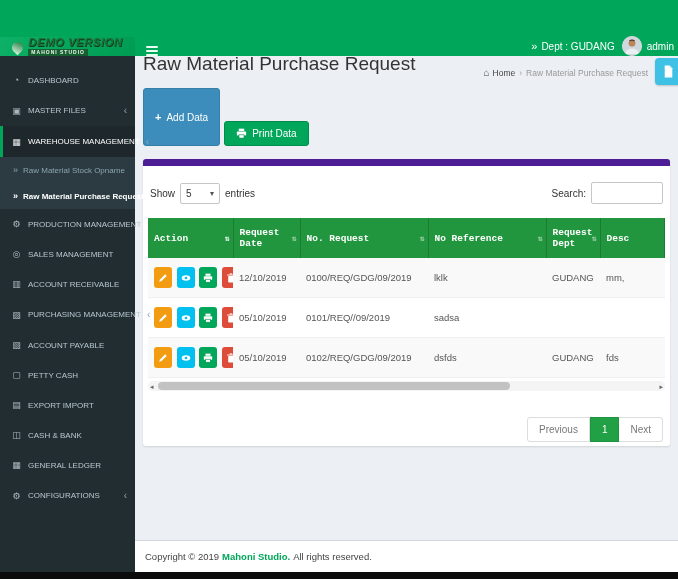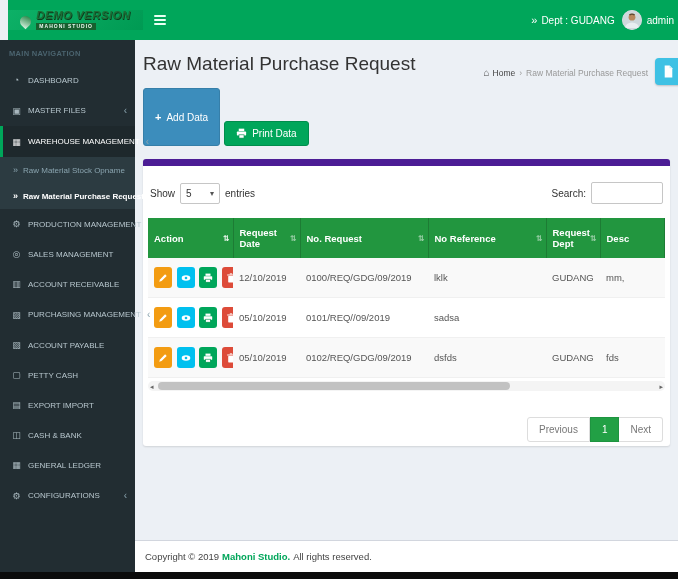--- a/index.html
+++ b/index.html
@@ -1,21 +1,21 @@
 <!DOCTYPE html>
 <html><head>
 <meta charset="utf-8">
 <style>
   * { margin:0; padding:0; box-sizing:border-box; }
   html,body { width:678px; height:579px; overflow:hidden; }
   body { font-family:"Liberation Sans","DejaVu Sans",sans-serif; }
   #screen { position:relative; width:678px; height:579px; background:#ecf0f5; overflow:hidden; }
 
   
-  .navbar { position:absolute; top:0; left:8px; right:0; height:40px; background:#00a65a; display:flex; align-items:center; z-index:5; }
+  .navbar { position:absolute; top:0; left:0; right:0; height:56px; background:#00a65a; display:flex; align-items:flex-end; z-index:5; }
   .logo { width:135px; background:linear-gradient(135deg,#0db167,#009a53); display:flex; align-items:center; justify-content:center; gap:5px; cursor:pointer; }
   .droplet { width:11px; height:11px; background:linear-gradient(160deg,#d9f4e2,#1c7c3c); border-radius:0 50% 50% 50%; transform:rotate(-135deg); margin-top:2px; flex:0 0 auto; }
   .logo-text { display:flex; flex-direction:column; align-items:flex-start; line-height:1; }
   .logo-title { font-size:11.5px; font-weight:800; font-style:italic; color:#1d6e37; letter-spacing:.4px; text-shadow:.6px .6px 0 #0b3d1d; white-space:nowrap; }
   .logo-sub { font-size:5px; font-weight:bold; color:#eaf7ef; background:#175f2e; padding:1px 3px; margin-top:1px; letter-spacing:1px; }
   .nav-toggle { width:34px; display:flex; flex-direction:column; justify-content:center; align-items:center; gap:2px; background:transparent; border:none; cursor:pointer; }
   .nav-toggle .bar { width:12px; height:2px; background:#eafff3; border-radius:1px; }
   .nav-right { margin-left:auto; display:flex; align-items:center; gap:7px; padding-right:2px; color:#fff; }
   .dept { display:flex; align-items:center; gap:4px; font-size:10px; cursor:pointer; }
   .dept .dbl { font-size:11px; line-height:1; }
@@ -54,21 +54,21 @@
   
   .box { margin:13px 8px 0; background:#fff; border-top:7px solid #4c1d95; border-radius:3px; box-shadow:0 1px 2px rgba(0,0,0,.12); padding:16px 5px 12px; height:287px; position:relative; }
   .table-controls { display:flex; justify-content:space-between; align-items:center; font-size:10px; color:#333; padding:0 2px; margin-bottom:14px; }
   .show-group { display:flex; align-items:center; gap:5px; }
   .fake-select { width:40px; height:21px; border:1px solid #c6c6c6; border-radius:2px; background:#fff; display:flex; align-items:center; justify-content:space-between; padding:0 5px; font-size:10px; color:#333; cursor:pointer; }
   .fake-select .caret { color:#555; font-size:8px; }
   .search-group { display:flex; align-items:center; gap:5px; }
   .search-group input { width:72px; height:22px; border:1px solid #c6c6c6; border-radius:2px; font-size:10px; padding:0 4px; font-family:inherit; }
 
   table.data { width:100%; border-collapse:collapse; table-layout:fixed; }
-  table.data th { background:#22963f; color:#fff; font-size:9.5px; font-weight:bold; text-align:left; padding:9px 6px; border-right:1px solid #1d7c34; position:relative; }
+  table.data th { background:#22963f; color:#fff; font-size:9.5px; font-weight:bold; text-align:left; padding:9px 6px; border-right:1px solid #1d7c34; position:relative;font-family:Liberation Mono, monospace; }
   table.data th .sort { position:absolute; right:3px; top:50%; transform:translateY(-50%); font-size:8px; opacity:.55; }
   table.data th .sort.hot { opacity:.95; }
   table.data td { font-size:9.5px; color:#555; padding:9px 6px; border-bottom:1px solid #f0f0f0; overflow:hidden; white-space:nowrap;margin-left:36px; }
   table.data tr.odd td { background:#f9f9f9; }
   .act-btn { display:inline-flex; align-items:center; justify-content:center; width:18px; height:21px; border:none; border-radius:3px; margin-right:2px; cursor:pointer; vertical-align:middle; padding:0; }
   .act-edit { background:#f39c12; }
   .act-view { background:#00c0ef; }
   .act-print { background:#00a65a; }
   .act-del { background:#dd4b39; }
 

